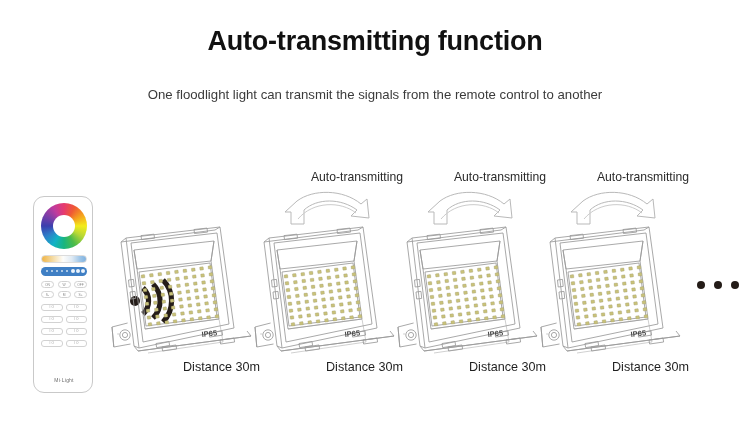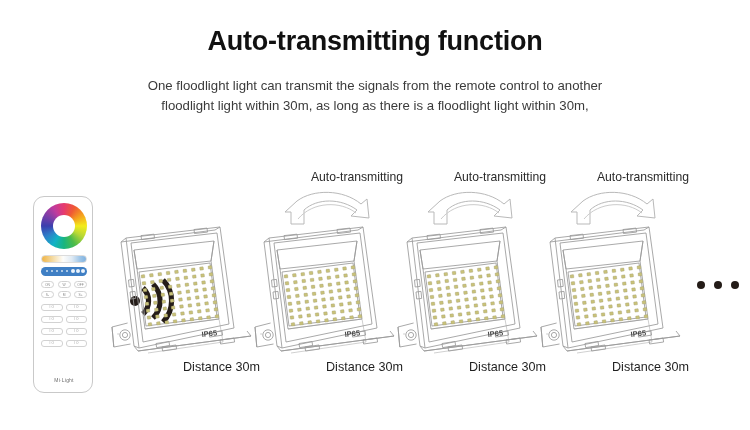--- a/index.html
+++ b/index.html
@@ -12,21 +12,21 @@
     position:relative;
   }
 
   
   #header{position:absolute;left:0;top:0;width:750px;text-align:center;}
   #page-title{
     font-size:27px;font-weight:bold;color:#111;
     letter-spacing:-0.2px;margin:0;padding-top:27px;line-height:1.1;
   }
   #desc{
-    margin:6px;padding-top:13px;
+    margin:15px;padding-top:13px;
     font-size:13.2px;line-height:20px;color:#3b3b3b;font-weight:400;
   }
   #desc div{white-space:nowrap;}
 
   
   #stage{position:absolute;left:0;top:0;width:750px;height:430px;}
 
   
   #remote{
     position:absolute;left:33px;top:196px;width:60px;height:197px;
@@ -101,21 +101,20 @@
 </style>
 </head>
 <body>
 
 <div id="stage">
 
   <div id="header">
     <h1 id="page-title">Auto-transmitting function</h1>
     <div id="desc">
       <div>One floodlight light can transmit the signals from the remote control to another</div>
-      <div>floodlight light within 30m, as long as there is a floodlight light within 30m,</div>
     </div>
   </div>
 
   <div id="remote">
     <div id="remote-wheel">
       <div id="remote-wheel-center"></div>
     </div>
     <div id="cct-slider"></div>
     <div id="bri-slider">
       <span class="dot" style="left:5px"></span>

